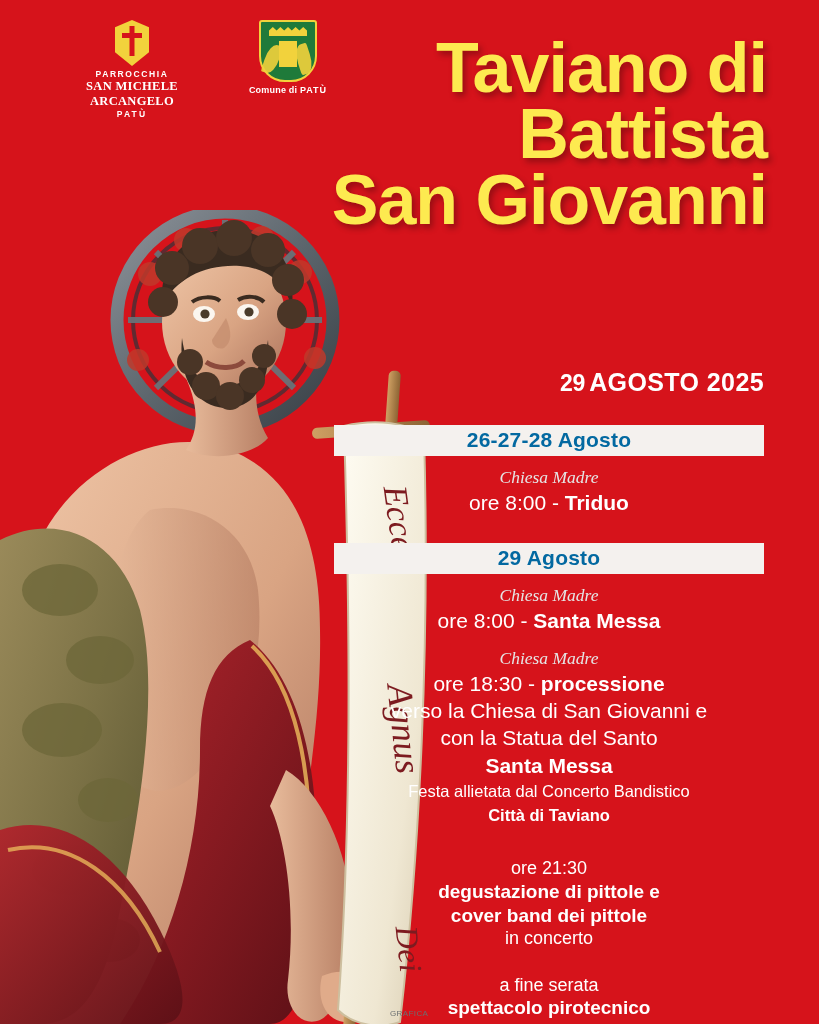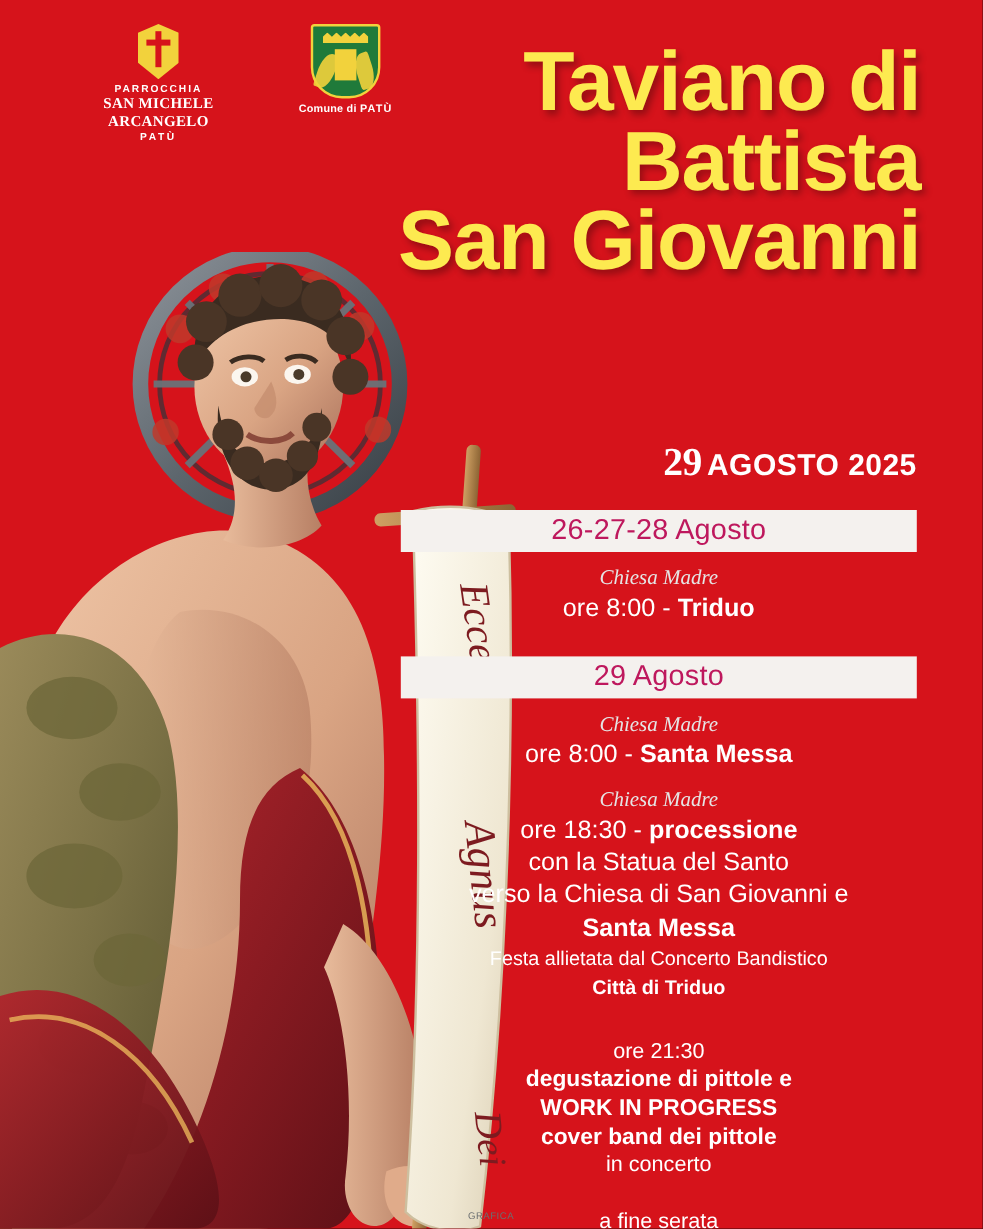--- a/index.html
+++ b/index.html
@@ -123,36 +123,36 @@
 
   .date-main {
     position: absolute;
     right: 55px;
     top: 368px;
     width: 480px;
     text-align: right;
     color: #ffffff;
     white-space: nowrap;
   }
-  .date-main .big { font-size: 33px; font-weight: 700; letter-spacing: -.5px; font-family: Liberation Serif, serif; }
+  .date-main .big { font-size: 23px; font-weight: 700; letter-spacing: -.5px; }
   .date-main .rest { font-size: 25px; font-weight: 700; letter-spacing: .4px; }
 
   
   .program {
     position: absolute;
     right: 55px;
     top: 425px;
     width: 430px;
     text-align: center;
   }
   .bar {
     background: #f4f1ee;
-    color: #be185d;
-    font-size: 24px;
-    font-weight: 400;
+    color: #0369a1;
+    font-size: 21px;
+    font-weight: 700;
     padding: 3px 0 4px 0;
     letter-spacing: .2px;
   }
   .bar.second { margin-top: 28px; }
 
   .church {
     font-family: "Liberation Serif", serif;
     font-style: italic;
     font-size: 17.5px;
     margin-top: 11px;
@@ -380,30 +380,29 @@
 
     <div class="church">Chiesa Madre</div>
     <div class="line">
       <span>ore 8:00 - </span><b>Santa Messa</b>
     </div>
 
     <div class="church" style="margin-top:14px">Chiesa Madre</div>
     <div class="line">
       <span>ore 18:30 - </span><b>processione</b>
     </div>
+    <div class="line">verso la Chiesa di San Giovanni e</div>
     <div class="line">con la Statua del Santo</div>
-    <div class="line">verso la Chiesa di San Giovanni e</div>
     <div class="line"><b>Santa Messa</b></div>
     <div class="small">Festa allietata dal Concerto Bandistico</div>
-    <div class="small"><b>Città di Triduo</b></div>
+    <div class="small"><b>Città di Taviano</b></div>
 
     <div class="block-evening">
       <div class="ev-time">ore 21:30</div>
       <div class="ev-strong">degustazione di pittole e</div>
-      <div class="ev-strong">WORK IN PROGRESS</div>
       <div class="ev-strong">cover band dei pittole</div>
       <div class="ev-thin">in concerto</div>
     </div>
 
     <div class="block-final">
       <div class="fin-1">a fine serata</div>
       <div class="fin-2">spettacolo pirotecnico</div>
 
     </div>
   </div>

